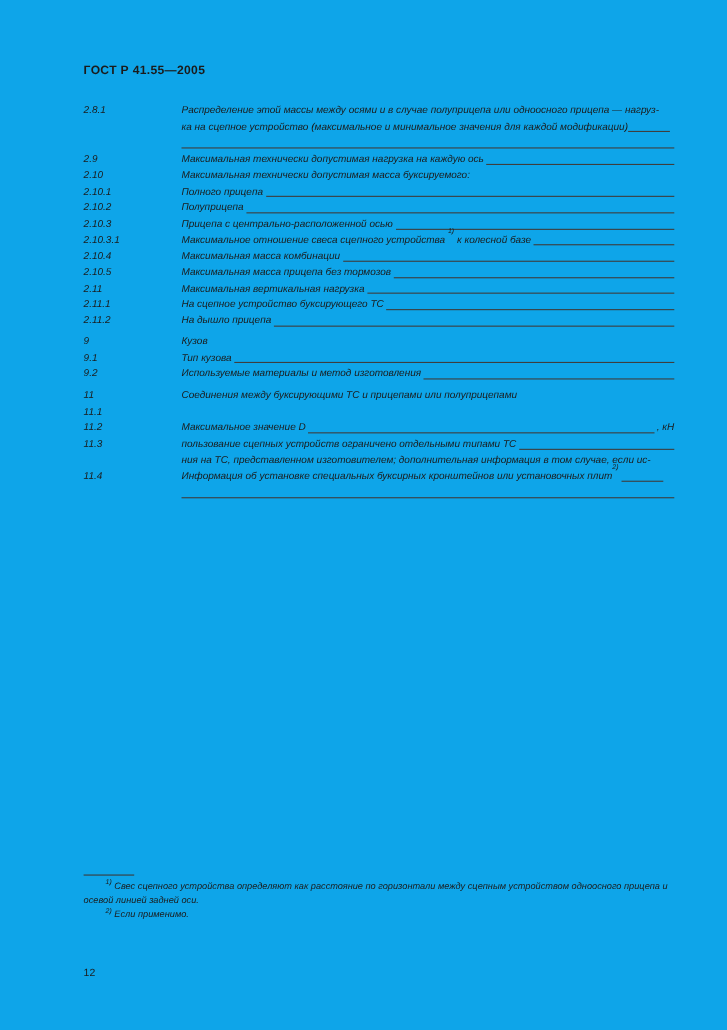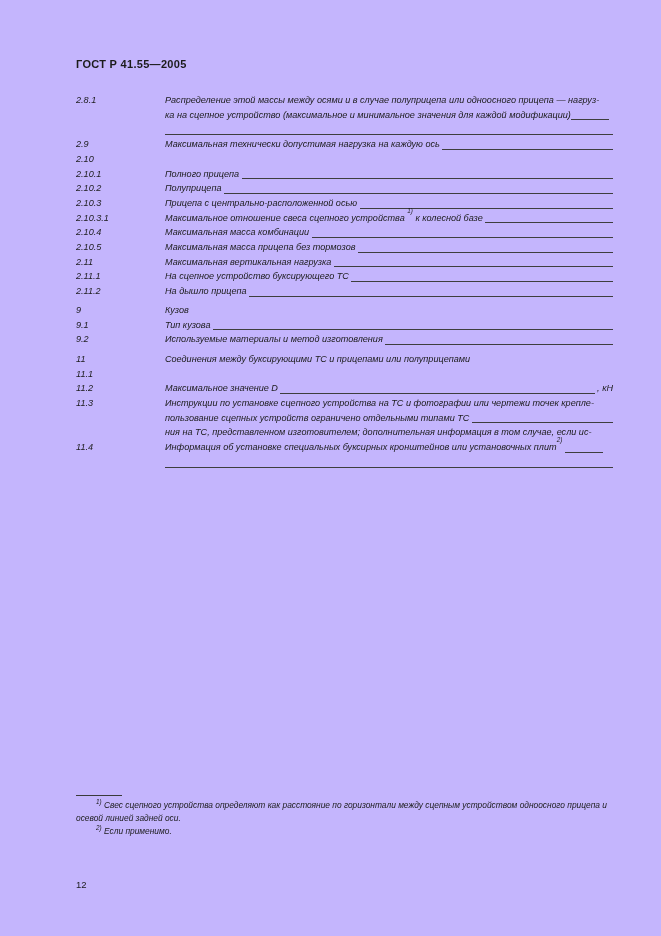--- a/index.html
+++ b/index.html
@@ -1,17 +1,17 @@
 <!DOCTYPE html>
 <html><head>
 <meta charset="utf-8">
 <style>
   html,body{margin:0;padding:0;background:#ffffff;}
   .page{
-    position:relative;width:661px;height:936px;background:#c4b5fd;
+    position:relative;width:661px;height:936px;background:#0ea5e9;
     font-family:"Liberation Sans",sans-serif;color:#1b1b1b;overflow:hidden;
   }
   .doc-header{
     position:absolute;left:76px;top:58px;
     font-weight:bold;font-size:11px;letter-spacing:.3px;font-style:normal;
   }
   .items{
     position:absolute;left:76px;top:93px;width:537px;
     font-style:italic;font-size:9.1px;line-height:14.7px;
   }
@@ -58,20 +58,25 @@
         <div class="num">2.9</div>
         <div class="body">
           <div class="line">
             <span class="txt">Максимальная технически допустимая нагрузка на каждую ось </span>
             <span class="fill"></span>
           </div>
         </div>
       </div>
       <div class="item">
         <div class="num">2.10</div>
+        <div class="body">
+          <div class="line">
+            <span class="txt">Максимальная технически допустимая масса буксируемого:</span>
+          </div>
+        </div>
       </div>
       <div class="item">
         <div class="num">2.10.1</div>
         <div class="body">
           <div class="line">
             <span class="txt">Полного прицепа </span>
             <span class="fill"></span>
           </div>
         </div>
       </div>
@@ -192,23 +197,20 @@
           <div class="line">
             <span class="txt">Максимальное значение D </span>
             <span class="fill"></span>
             <span class="suffix"> , кН</span>
           </div>
         </div>
       </div>
       <div class="item">
         <div class="num">11.3</div>
         <div class="body">
-          <div class="line">
-            <span class="txt">Инструкции по установке сцепного устройства на ТС и фотографии или чертежи точек крепле-</span>
-          </div>
           <div class="line">
             <span class="txt">пользование сцепных устройств ограничено отдельными типами ТС </span>
             <span class="fill"></span>
           </div>
           <div class="line">
             <span class="txt">ния на ТС, представленном изготовителем; дополнительная информация в том случае, если ис-</span>
           </div>
         </div>
       </div>
       <div class="item">

